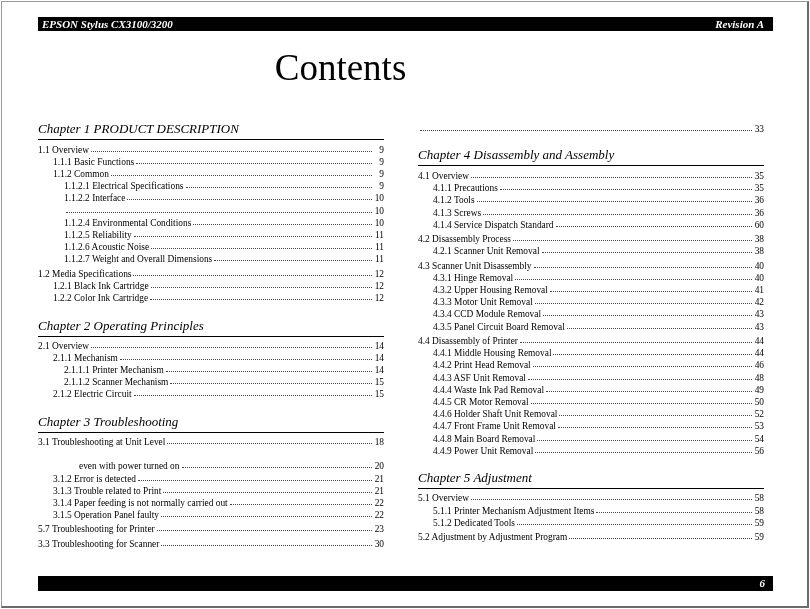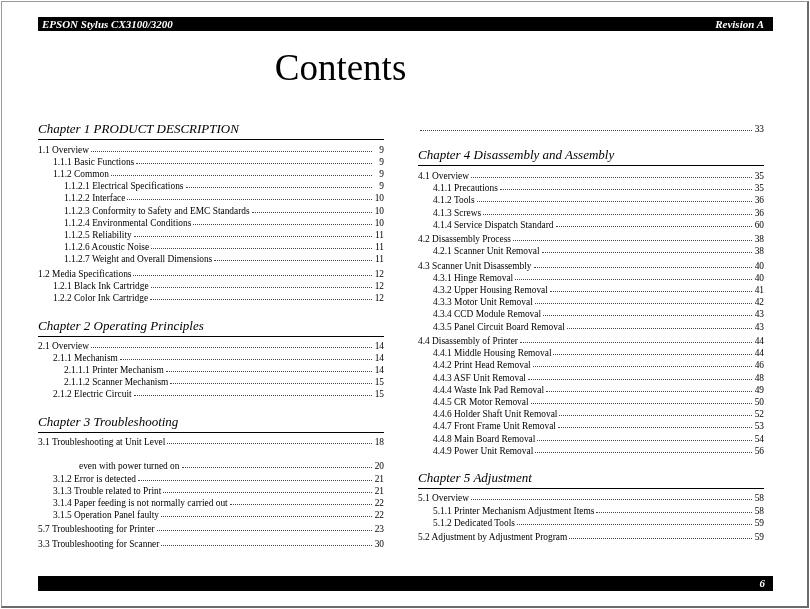--- a/index.html
+++ b/index.html
@@ -88,21 +88,20 @@
       <span class="t">1.1.2.1 Electrical Specifications</span>
       <span class="dots"></span>
       <span class="p">9</span>
     </div>
   <div class="entry l3" style="top:192px">
       <span class="t">1.1.2.2 Interface</span>
       <span class="dots"></span>
       <span class="p">10</span>
     </div>
   <div class="entry l3" style="top:205px">
-      <span class="t">1.1.2.3 Conformity to Safety and EMC Standards</span>
       <span class="dots"></span>
       <span class="p">10</span>
     </div>
   <div class="entry l3" style="top:217px">
       <span class="t">1.1.2.4 Environmental Conditions</span>
       <span class="dots"></span>
       <span class="p">10</span>
     </div>
   <div class="entry l3" style="top:229px">
       <span class="t">1.1.2.5 Reliability</span>

